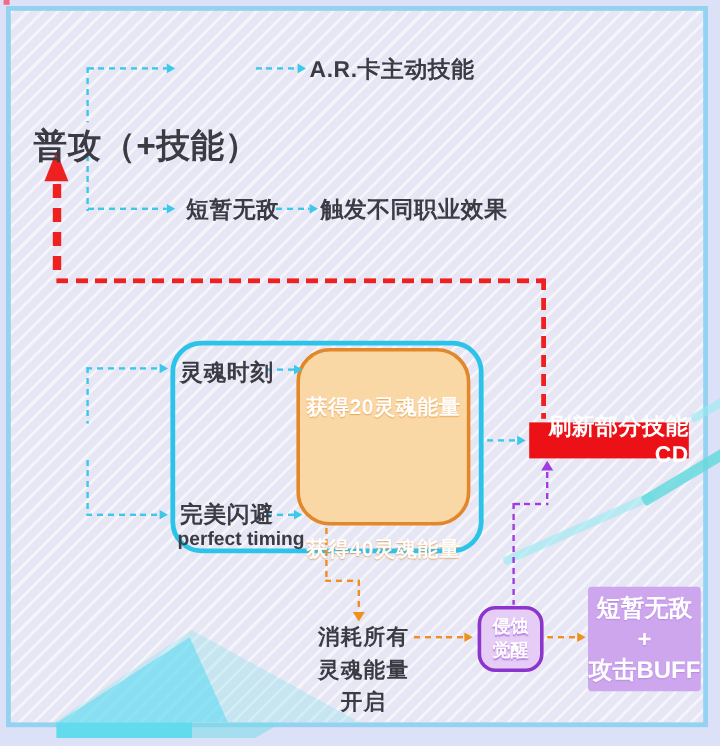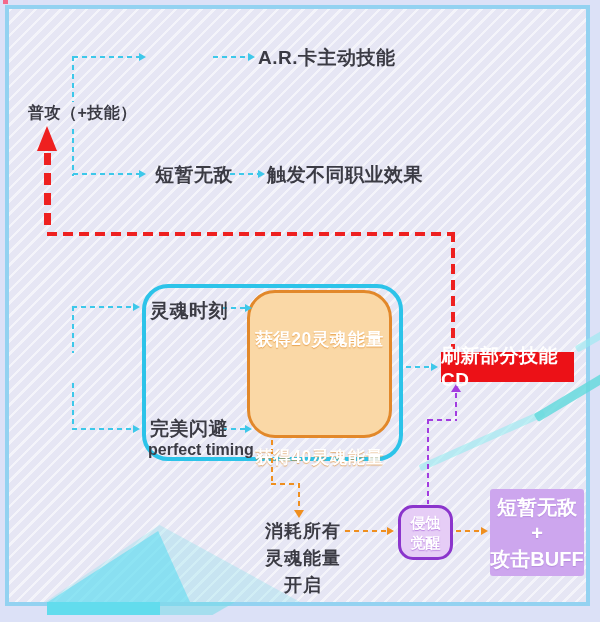--- a/index.html
+++ b/index.html
@@ -27,21 +27,21 @@
   .tri{position:absolute;z-index:2;width:0;height:0;}
   .tri.r{border-top:4px solid transparent;border-bottom:4px solid transparent;border-left:7px solid currentColor;}
   .tri.u{border-left:5px solid transparent;border-right:5px solid transparent;border-bottom:8px solid currentColor;}
   .tri.d{border-left:5px solid transparent;border-right:5px solid transparent;border-top:8px solid currentColor;}
   .tri.bigu{border-left:10px solid transparent;border-right:10px solid transparent;border-bottom:25px solid currentColor;}
   
   .box{position:absolute;z-index:2;box-sizing:border-box;}
   #soul-box{left:142px;top:284px;width:261px;height:177px;border:4px solid #2cc3e9;border-radius:26px;}
   #energy-box{left:247px;top:290px;width:145px;height:148px;background:#fad8a6;border:3px solid #e2882a;border-radius:28px;}
   #refresh-box{left:441px;top:352px;width:133px;height:30px;background:#ec1117;z-index:3;
-               display:flex;align-items:center;justify-content:center;}
+               display:flex;align-items:center;justify-content:center;text-align:right;}
   #refresh-box span{font-size:19px;font-weight:800;color:#fff;letter-spacing:.5px;}
   #corrosion-box{left:398px;top:505px;width:55px;height:55px;background:#e6cdf6;border:3px solid #8b35cc;border-radius:15px;z-index:3;
                  display:flex;flex-direction:column;align-items:center;justify-content:center;}
   #corrosion-box span{color:#fff;font-weight:800;font-size:15px;line-height:20px;text-shadow:0 1px 1px rgba(139,53,204,.5);}
   #buff-box{left:490px;top:489px;width:94px;height:87px;background:#cda6ee;border-radius:3px;z-index:3;
             display:flex;flex-direction:column;align-items:center;justify-content:center;}
   #buff-box span{color:#fff;font-weight:800;font-size:20px;line-height:26px;text-shadow:0 1px 1px rgba(150,100,200,.4);}
   .energy-label{position:absolute;z-index:3;width:145px;left:247px;text-align:center;font-weight:800;font-size:17.5px;
                 color:#fff;white-space:nowrap;letter-spacing:.5px;text-shadow:0 1px 1px rgba(224,138,42,.65);margin-top:30px;}
   #consume{position:absolute;z-index:3;left:243px;top:518px;width:120px;text-align:center;}
@@ -61,21 +61,21 @@
               clip-path:polygon(2% 100%,46% 0%,100% 100%);background:rgba(130,225,235,.30);"></div>
   <div class="decor" style="left:45px;top:531px;width:145px;height:71px;
               clip-path:polygon(2% 100%,78% 0%,100% 100%);background:rgba(85,218,240,.55);"></div>
   <div class="decor" style="left:47px;top:602px;width:113px;height:13px;background:#62dced;z-index:4;"></div>
   <div class="decor" style="left:160px;top:602px;width:75px;height:13px;background:rgba(120,220,232,.55);z-index:4;
               clip-path:polygon(0 0,100% 0,70% 100%,0 100%);"></div>
   <div class="decor band" style="left:414px;top:437px;width:136px;height:7px;background:rgba(150,235,240,.6);transform:rotate(-24deg);"></div>
   <div class="decor band" style="left:530px;top:392px;width:84px;height:9px;background:rgba(102,217,221,.85);transform:rotate(-31deg);"></div>
   <div class="decor band" style="left:574px;top:337px;width:36px;height:7px;background:rgba(150,235,240,.6);transform:rotate(-30deg);"></div>
 
-  <div class="t" style="left:28px;top:103px;font-size:16px;">普攻（+技能）</div>
+  <div class="t" style="left:28px;top:103px;font-size:28px;">普攻（+技能）</div>
   <div class="t" style="left:258px;top:45px;">A.R.卡主动技能</div>
   <div class="t" style="left:155px;top:162px;">短暂无敌</div>
   <div class="t" style="left:267px;top:162px;text-align:right;">触发不同职业效果</div>
 
   <div class="dv cyan" style="left:72px;top:56px;height:46px;"></div>
   <div class="dv cyan" style="left:72px;top:129px;height:47px;"></div>
   <div class="dh cyan" style="left:73px;top:56px;width:66px;"></div>
   <div class="tri r cyan" style="left:139px;top:53px;"></div>
   <div class="dh cyan" style="left:213px;top:56px;width:35px;"></div>
   <div class="tri r cyan" style="left:248px;top:53px;"></div>

